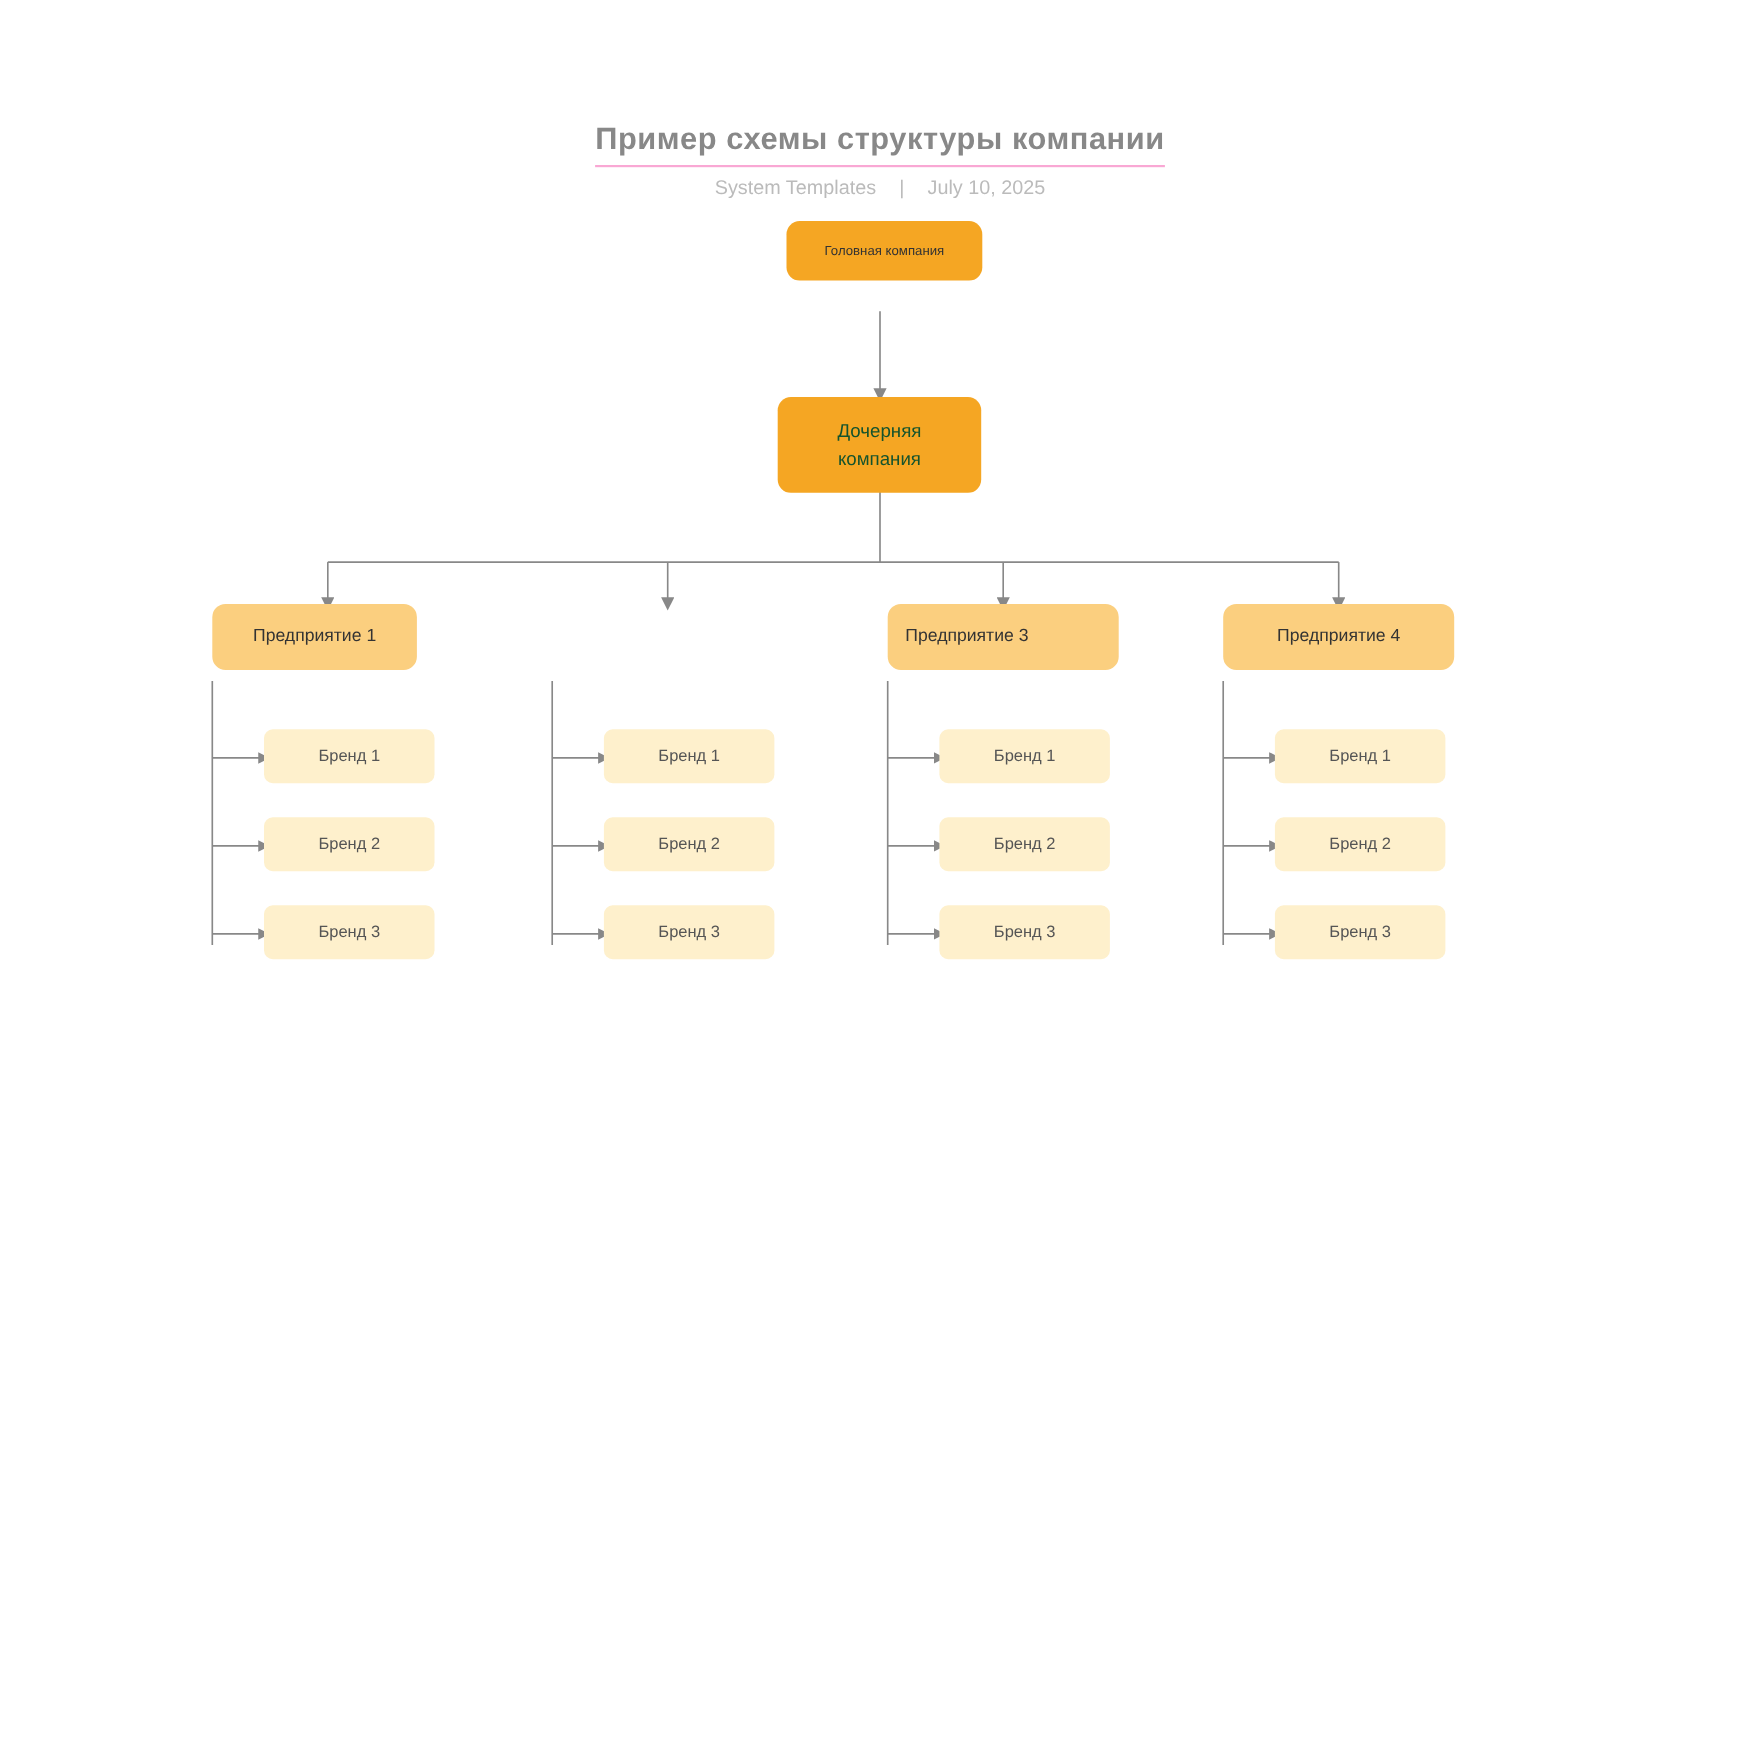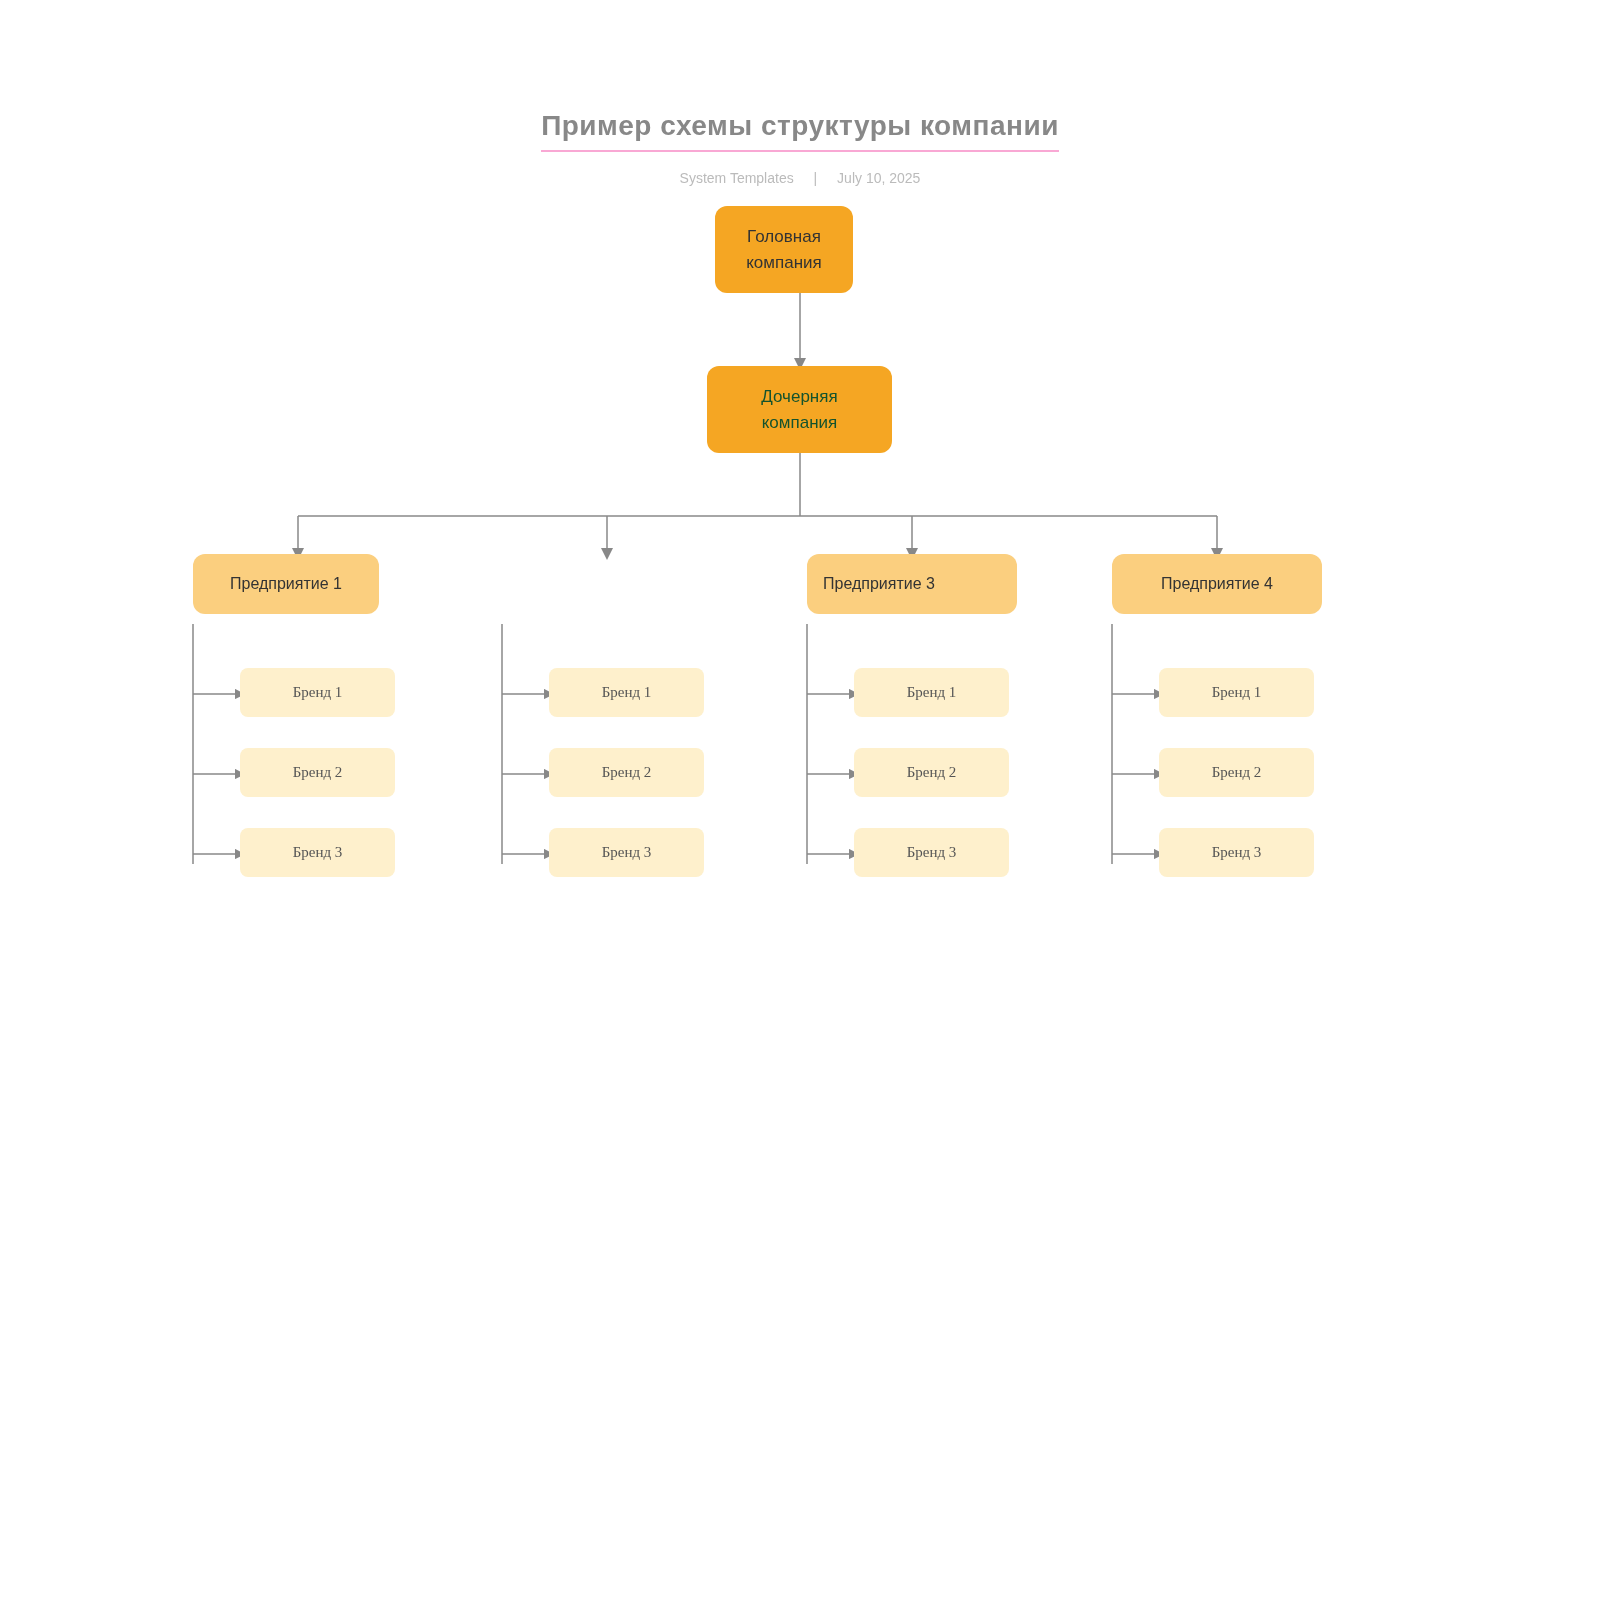--- a/index.html
+++ b/index.html
@@ -23,23 +23,23 @@
     .page-title {
       font-size: 28px;
       font-weight: 600;
       color: #888;
       border-bottom: 2px solid #f9a8d4;
       padding-bottom: 8px;
       letter-spacing: 0.5px;
     }
 
     .subtitle {
-      font-size: 14px;
+      font-size: 18px;
       color: #aaa;
-      margin-top: 18px;
+      margin-top: 8px;
     }
 
     .subtitle span {
       margin: 0 8px;
       color: #bbb;
     }
 
     
     .node-orange-dark {
       background: #F5A623;
@@ -65,21 +65,20 @@
 
     .node-brand {
       background: #FEF0CC;
       border-radius: 8px;
       padding: 12px 20px;
       text-align: center;
       font-size: 15px;
       color: #555;
       font-weight: 400;
       line-height: 1.4;
-      font-family: Liberation Serif, serif;
     }
 
     
     .main-svg {
       position: absolute;
       top: 0; left: 0;
       pointer-events: none;
     }
 
     .diagram-wrapper {
@@ -149,21 +148,21 @@
       <line x1="657" y1="498" x2="704" y2="498" stroke="#888" stroke-width="1.5" marker-end="url(#arrowhead2)"></line>
       <line x1="657" y1="578" x2="704" y2="578" stroke="#888" stroke-width="1.5" marker-end="url(#arrowhead2)"></line>
       <line x1="657" y1="658" x2="704" y2="658" stroke="#888" stroke-width="1.5" marker-end="url(#arrowhead2)"></line>
 
       <line x1="962" y1="428" x2="962" y2="668" stroke="#888" stroke-width="1.5"></line>
       <line x1="962" y1="498" x2="1009" y2="498" stroke="#888" stroke-width="1.5" marker-end="url(#arrowhead2)"></line>
       <line x1="962" y1="578" x2="1009" y2="578" stroke="#888" stroke-width="1.5" marker-end="url(#arrowhead2)"></line>
       <line x1="962" y1="658" x2="1009" y2="658" stroke="#888" stroke-width="1.5" marker-end="url(#arrowhead2)"></line>
     </svg>
 
-    <div class="abs-node node-orange-dark" style="left:565px; top:10px; width:138px; border-radius:12px; padding:18px 16px; font-size:17px; color:#333; text-align:center; line-height:1.5;">Головная
+    <div class="abs-node node-orange-dark" style="left:565px; top:10px; width:178px; border-radius:12px; padding:18px 16px; font-size:12px; color:#333; text-align:center; line-height:1.5;">Головная
 компания</div>
 
     <div class="abs-node node-orange-dark" style="left:557px; top:170px; width:185px; border-radius:12px; padding:18px 16px; font-size:17px; color:#14532d; text-align:center; line-height:1.5;">Дочерняя<br>компания</div>
 
     <div class="abs-node node-orange-light" style="left:43px; top:358px; width:186px; border-radius:12px; padding:18px 16px; font-size:16px; color:#333; text-align:center; line-height:1.5;">Предприятие 1</div>
 
 
     <div class="abs-node node-orange-light" style="left:657px; top:358px; width:210px; border-radius:12px; padding:18px 16px; font-size:16px; color:#333; text-align:left; line-height:1.5;">Предприятие 3</div>
 
     <div class="abs-node node-orange-light" style="left:962px; top:358px; width:210px; border-radius:12px; padding:18px 27px; font-size:16px; color:#333; text-align:center; line-height:1.5;">Предприятие 4</div>

